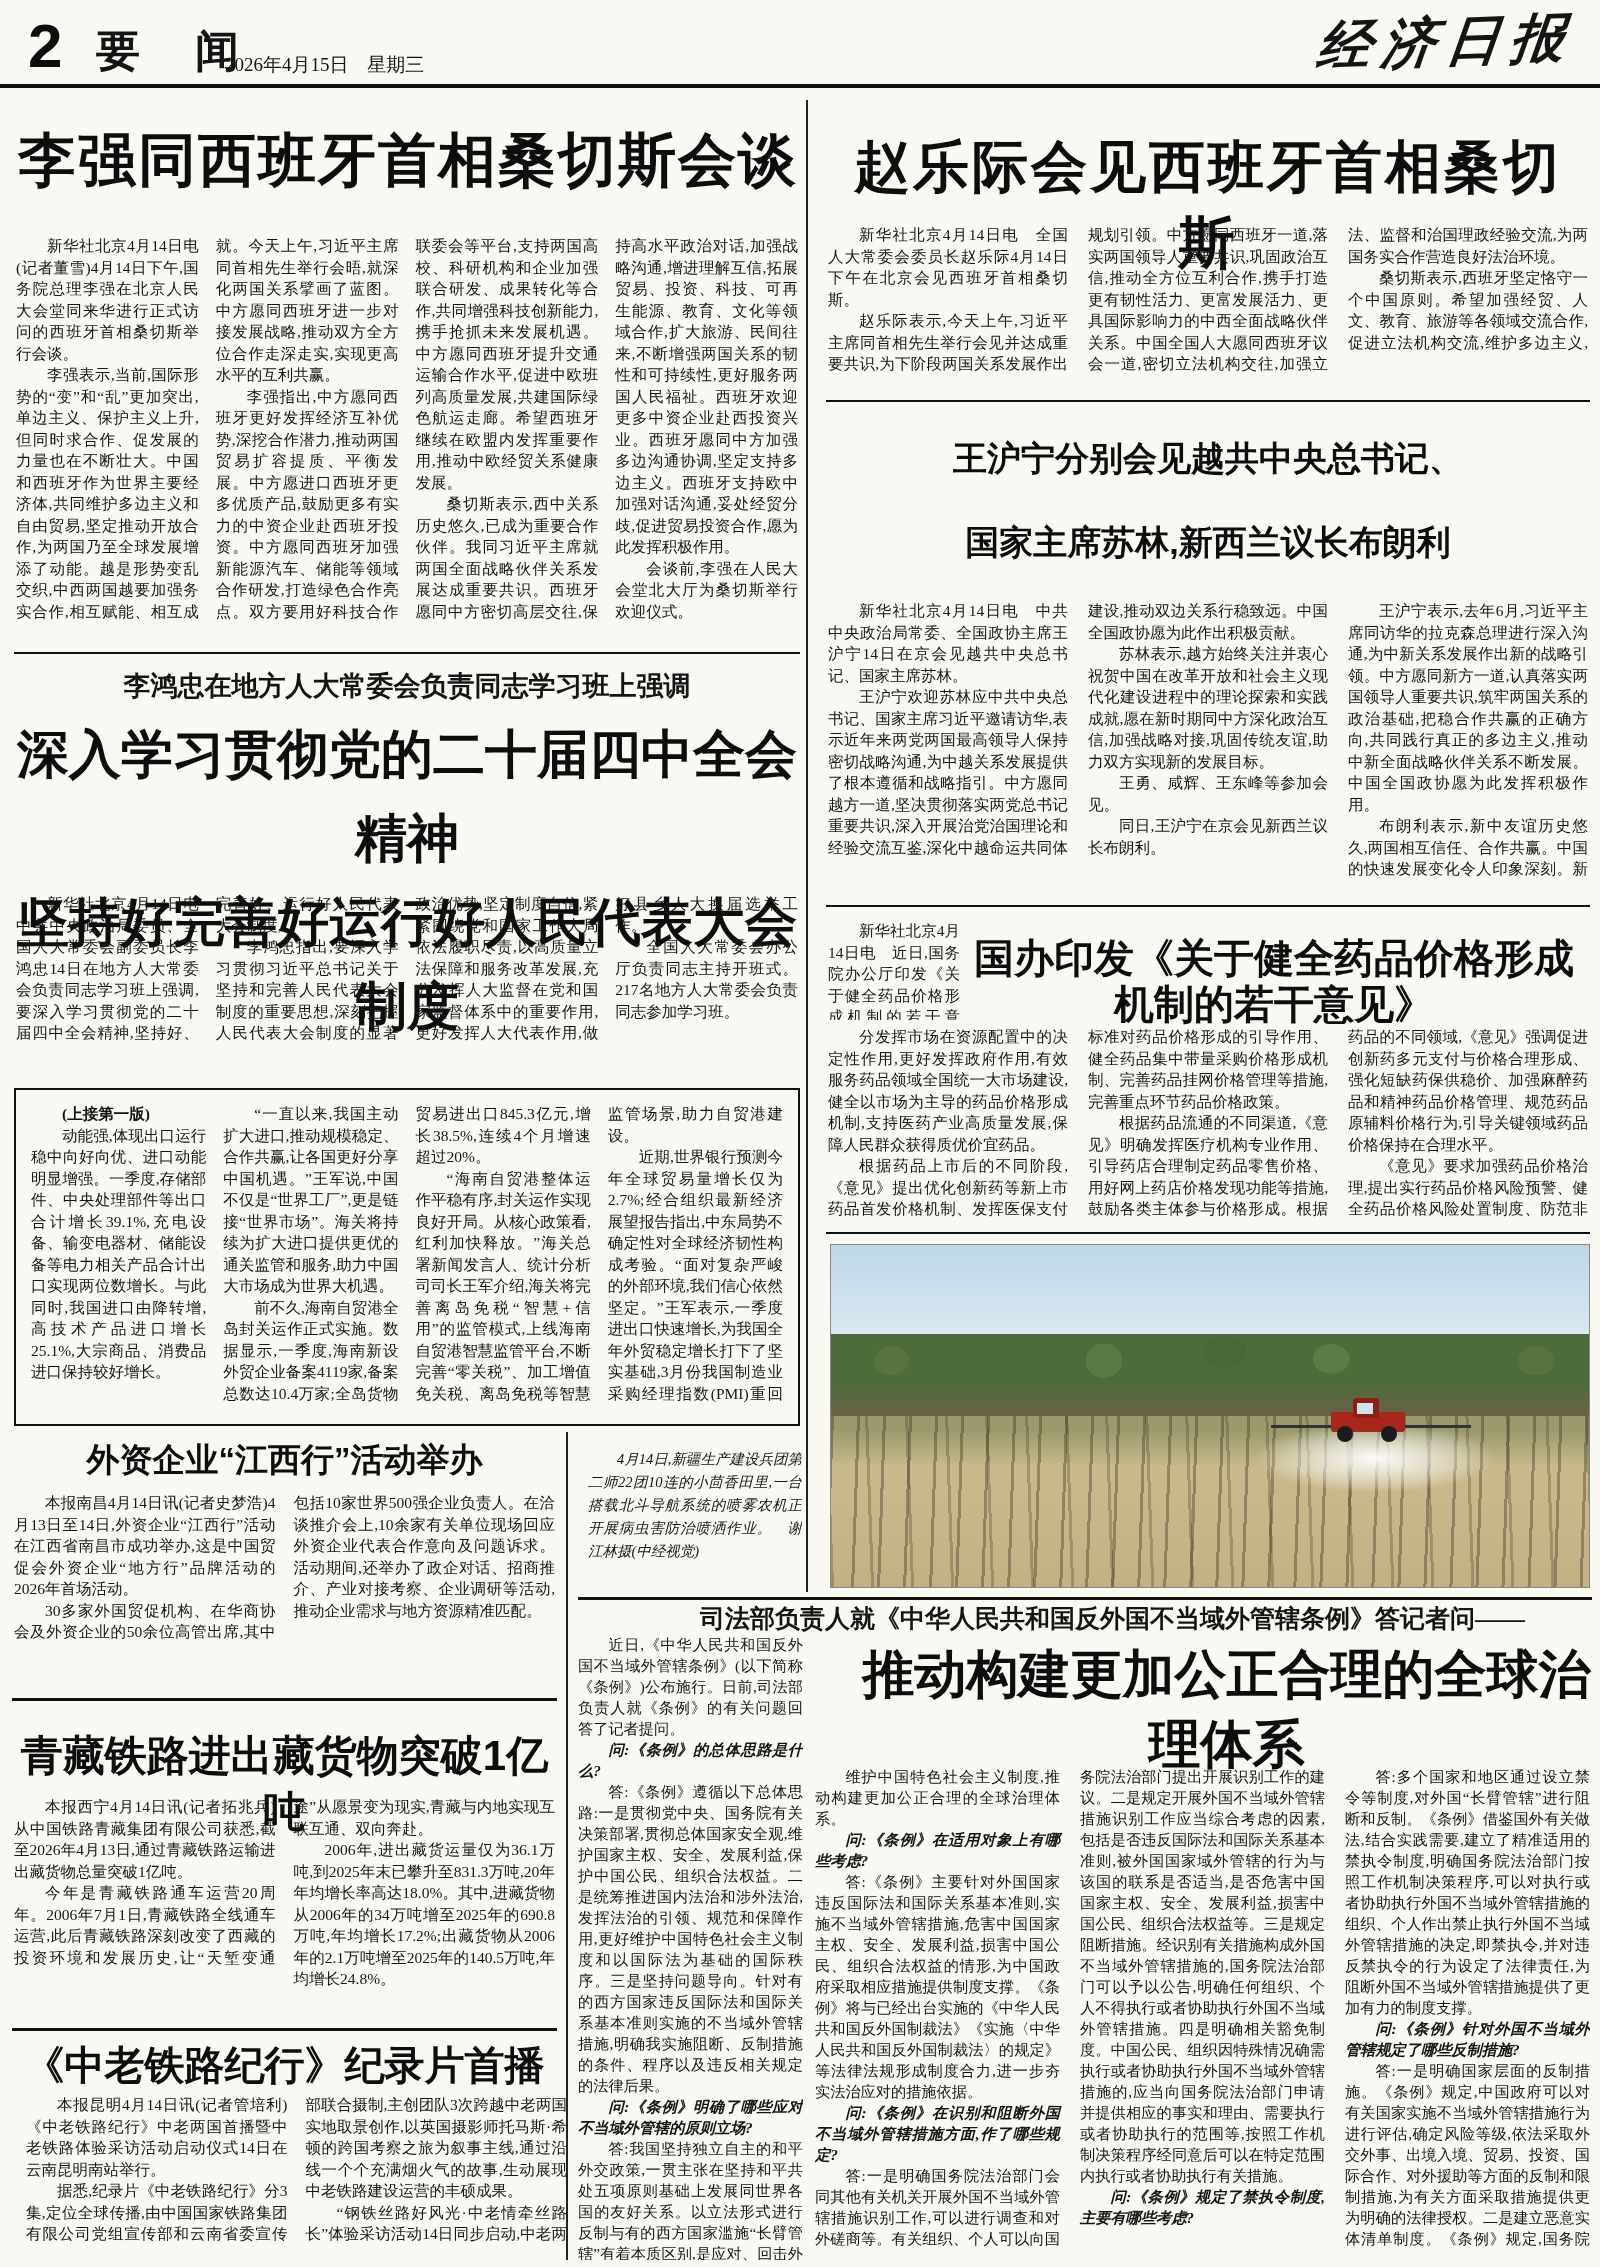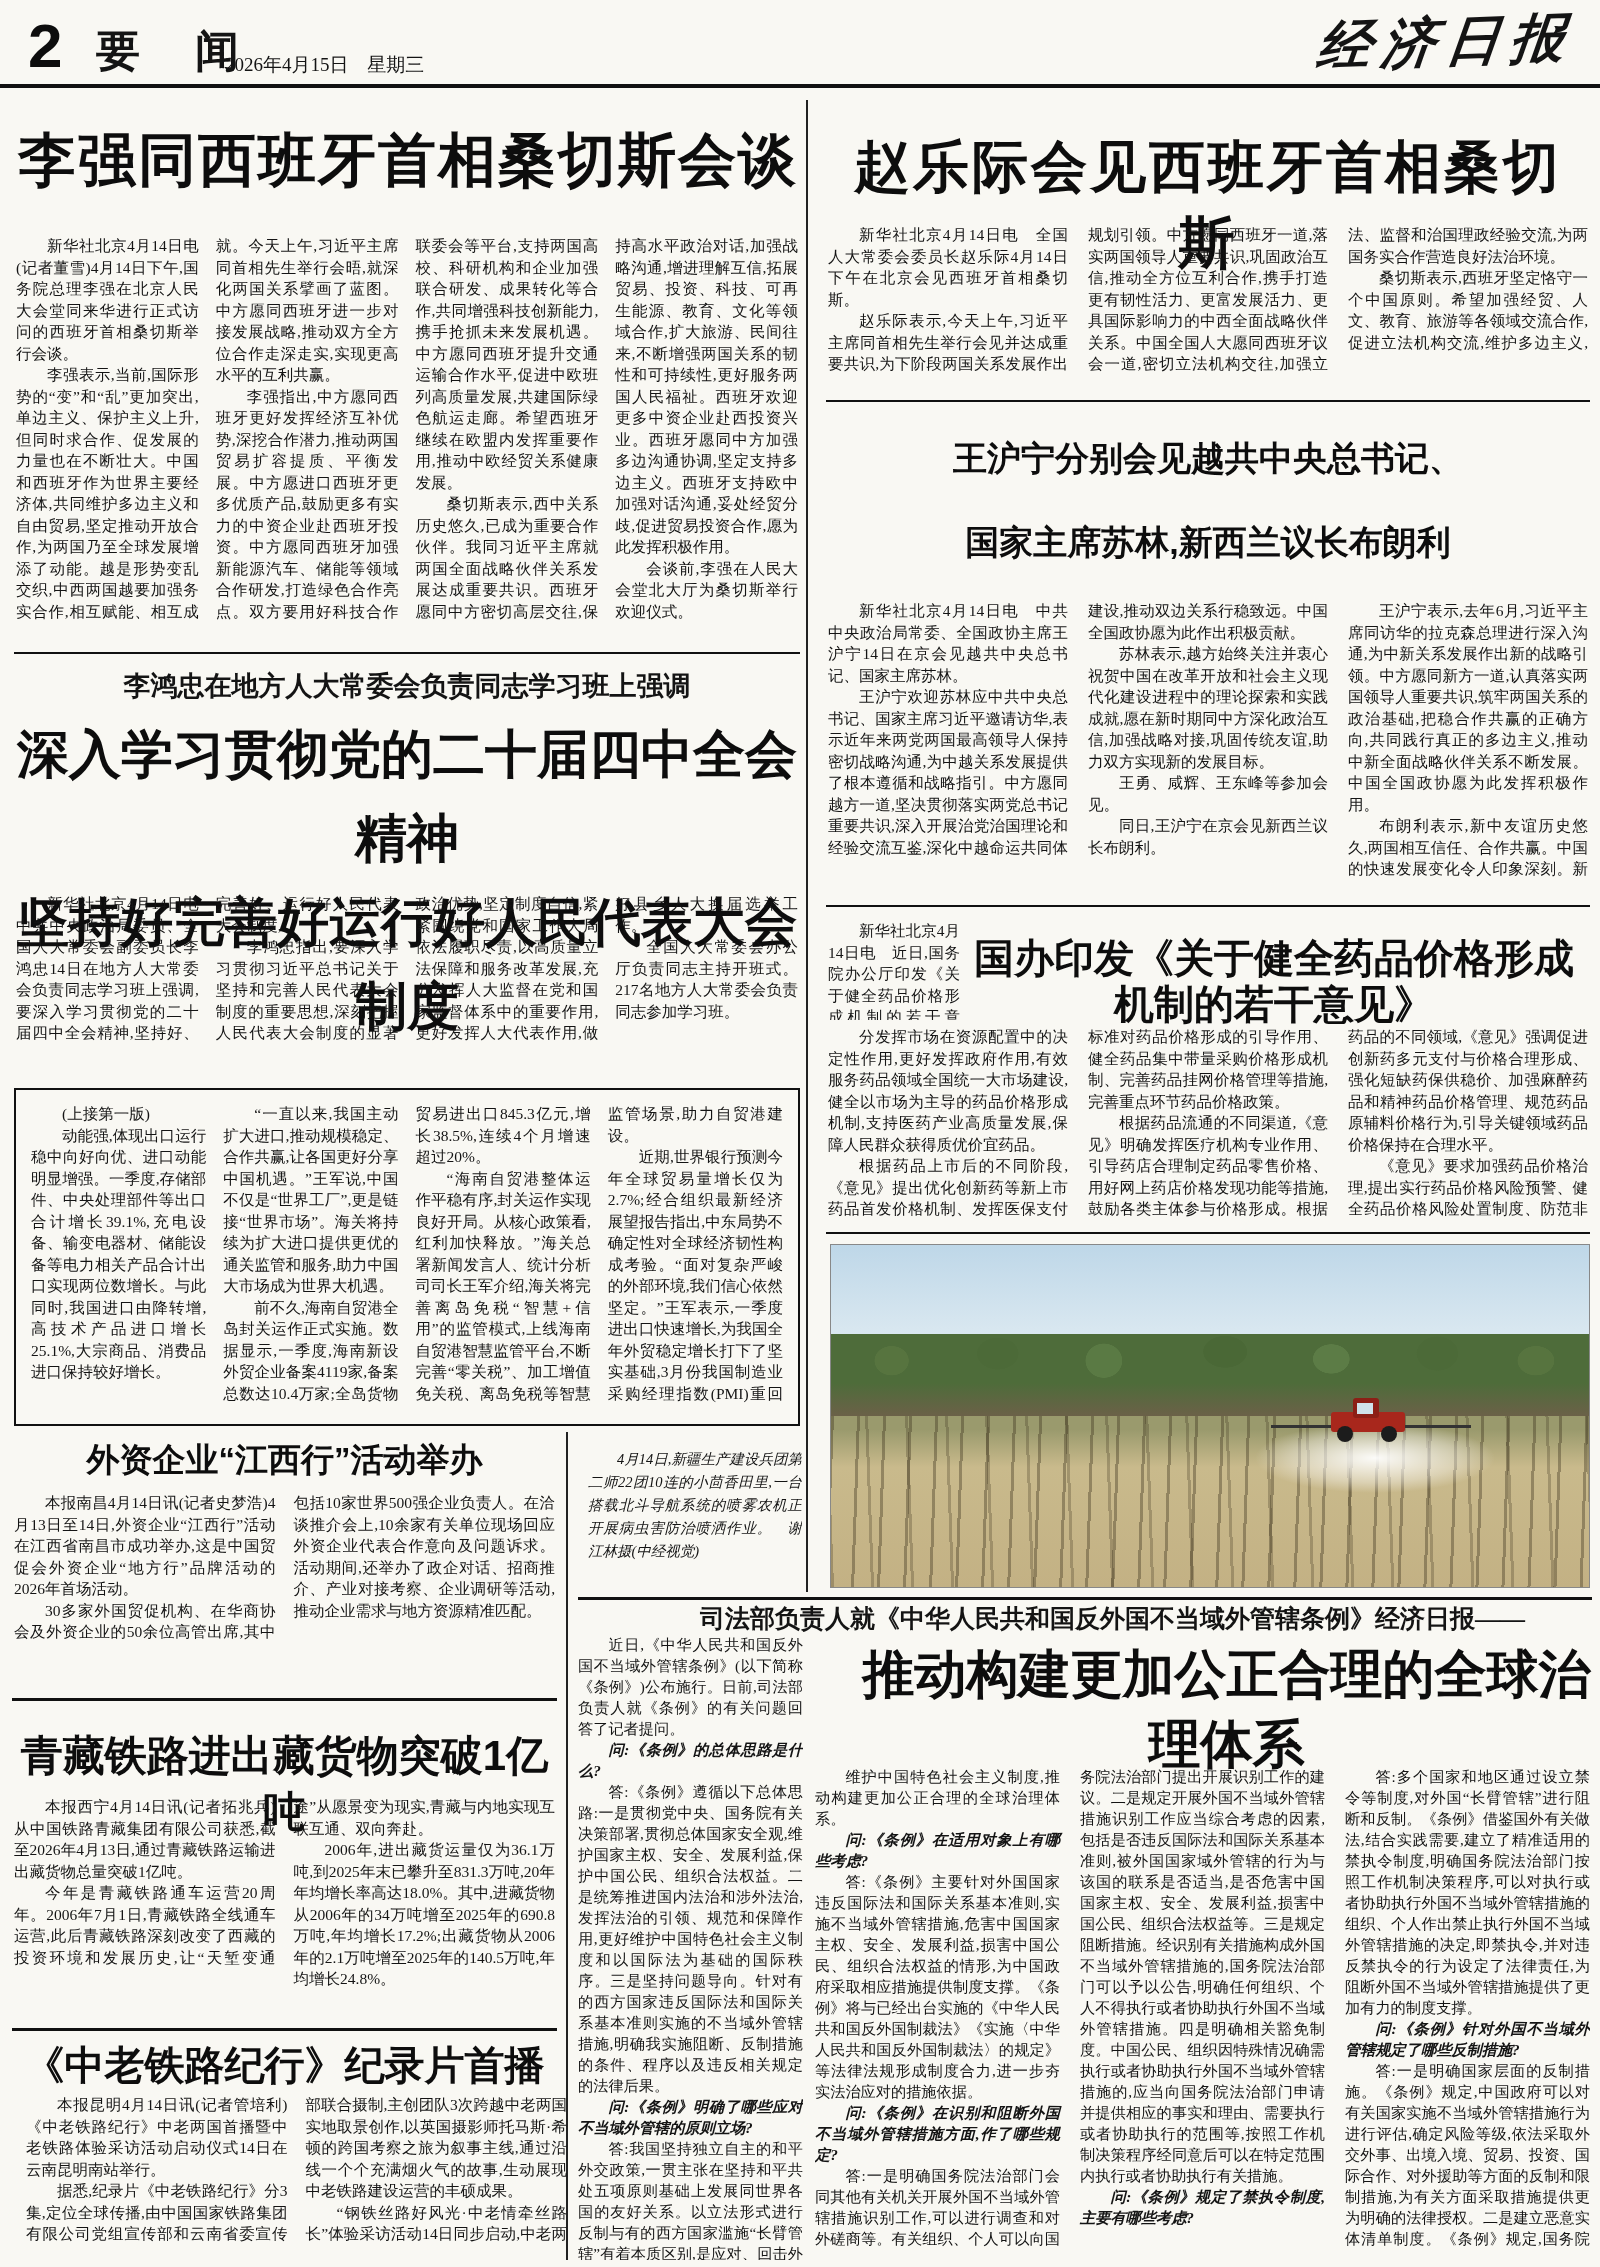--- a/index.html
+++ b/index.html
@@ -8,21 +8,21 @@
   .abs{position:absolute;}
   .hd{font-family:"Liberation Sans","DejaVu Sans",sans-serif;font-weight:bold;text-align:center;color:#0d0d0d;}
   .body-txt{font-size:15.5px;line-height:21.5px;text-align:justify;overflow:hidden;}
   .body-txt p{margin:0;text-indent:2em;}
   .cols2{column-count:2;column-gap:18px;}
   .cols3{column-count:3;column-gap:20px;}
   .cols4{column-count:4;column-gap:17px;}
   .rule-h{background:#111;height:2.5px;}
   .rule-v{background:#222;width:2px;}
   .kicker{font-weight:bold;text-align:center;}
-  p.lead-bold{font-weight:normal;}
+  p.lead-bold{font-weight:bold;}
   p.q{font-weight:bold;font-style:italic;}
   .caption-txt{font-size:14.5px;line-height:23px;text-align:justify;font-style:italic;}
   .masthead{font-style:italic;font-weight:bold;transform:skewX(-8deg) rotate(-2deg);letter-spacing:10px;}
   
   .photo{overflow:hidden;border:1px solid #888;}
   .sky{position:absolute;left:0;top:0;width:100%;height:34%;
        background:linear-gradient(#bed7e8,#e2edf3);}
   .trees{position:absolute;left:0;top:26%;width:100%;height:26%;
        background:
         radial-gradient(28px 24px at 8% 30%, #57743f 60%, transparent 62%),
@@ -173,21 +173,21 @@
 
   <div class="abs rule-h" style="left:578px;top:1597px;width:1014px;height:2.5px;"></div>
   <div class="abs body-txt" style="left:578px;top:1634px;width:225px;height:626px;font-size:15.2px;line-height:21px;">
       <p>近日,《中华人民共和国反外国不当域外管辖条例》(以下简称《条例》)公布施行。日前,司法部负责人就《条例》的有关问题回答了记者提问。</p>
       <p class="q">问:《条例》的总体思路是什么?</p>
       <p>答:《条例》遵循以下总体思路:一是贯彻党中央、国务院有关决策部署,贯彻总体国家安全观,维护国家主权、安全、发展利益,保护中国公民、组织合法权益。二是统筹推进国内法治和涉外法治,发挥法治的引领、规范和保障作用,更好维护中国特色社会主义制度和以国际法为基础的国际秩序。三是坚持问题导向。针对有的西方国家违反国际法和国际关系基本准则实施的不当域外管辖措施,明确我实施阻断、反制措施的条件、程序以及违反相关规定的法律后果。</p>
       <p class="q">问:《条例》明确了哪些应对不当域外管辖的原则立场?</p>
       <p>答:我国坚持独立自主的和平外交政策,一贯主张在坚持和平共处五项原则基础上发展同世界各国的友好关系。以立法形式进行反制与有的西方国家滥施“长臂管辖”有着本质区别,是应对、回击外国违反国际法和国际关系基本准则实施不当域外管辖的防御措施。鉴此,《条例》重申中华人民共和国坚持独立自主的和平外交政策,反对霸权主义和强权政治,反对任何国家以任何借口、任何方式干涉中国内政。同时,明确规定反外国不当域外管辖工作贯彻总体国家安全观,统筹发展和安全,统筹国内国际,</p>
     </div>
 
-  <div class="abs kicker" style="left:700px;top:1602px;width:895px;font-size:25px;text-align:left;">司法部负责人就《中华人民共和国反外国不当域外管辖条例》经济日报——</div>
+  <div class="abs kicker" style="left:700px;top:1602px;width:895px;font-size:25px;text-align:left;">司法部负责人就《中华人民共和国反外国不当域外管辖条例》答记者问——</div>
   <div class="abs hd" style="left:839px;top:1640px;width:775px;font-size:52px;font-family:'Liberation Serif','DejaVu Serif',serif;">推动构建更加公正合理的全球治理体系</div>
   <div class="abs body-txt cols3" style="left:815px;top:1766px;width:775px;height:494px;font-size:15.2px;line-height:21px;">
       <p>维护中国特色社会主义制度,推动构建更加公正合理的全球治理体系。</p>
       <p class="q">问:《条例》在适用对象上有哪些考虑?</p>
       <p>答:《条例》主要针对外国国家违反国际法和国际关系基本准则,实施不当域外管辖措施,危害中国国家主权、安全、发展利益,损害中国公民、组织合法权益的情形,为中国政府采取相应措施提供制度支撑。《条例》将与已经出台实施的《中华人民共和国反外国制裁法》《实施〈中华人民共和国反外国制裁法〉的规定》等法律法规形成制度合力,进一步夯实法治应对的措施依据。</p>
       <p class="q">问:《条例》在识别和阻断外国不当域外管辖措施方面,作了哪些规定?</p>
       <p>答:一是明确国务院法治部门会同其他有关机关开展外国不当域外管辖措施识别工作,可以进行调查和对外磋商等。有关组织、个人可以向国务院法治部门提出开展识别工作的建议。二是规定开展外国不当域外管辖措施识别工作应当综合考虑的因素,包括是否违反国际法和国际关系基本准则,被外国国家域外管辖的行为与该国的联系是否适当,是否危害中国国家主权、安全、发展利益,损害中国公民、组织合法权益等。三是规定阻断措施。经识别有关措施构成外国不当域外管辖措施的,国务院法治部门可以予以公告,明确任何组织、个人不得执行或者协助执行外国不当域外管辖措施。四是明确相关豁免制度。中国公民、组织因特殊情况确需执行或者协助执行外国不当域外管辖措施的,应当向国务院法治部门申请并提供相应的事实和理由、需要执行或者协助执行的范围等,按照工作机制决策程序经同意后可以在特定范围内执行或者协助执行有关措施。</p>
       <p class="q">问:《条例》规定了禁执令制度,主要有哪些考虑?</p>
       <p>答:多个国家和地区通过设立禁令等制度,对外国“长臂管辖”进行阻断和反制。《条例》借鉴国外有关做法,结合实践需要,建立了精准适用的禁执令制度,明确国务院法治部门按照工作机制决策程序,可以对执行或者协助执行外国不当域外管辖措施的组织、个人作出禁止执行外国不当域外管辖措施的决定,即禁执令,并对违反禁执令的行为设定了法律责任,为阻断外国不当域外管辖措施提供了更加有力的制度支撑。</p>
       <p class="q">问:《条例》针对外国不当域外管辖规定了哪些反制措施?</p>

